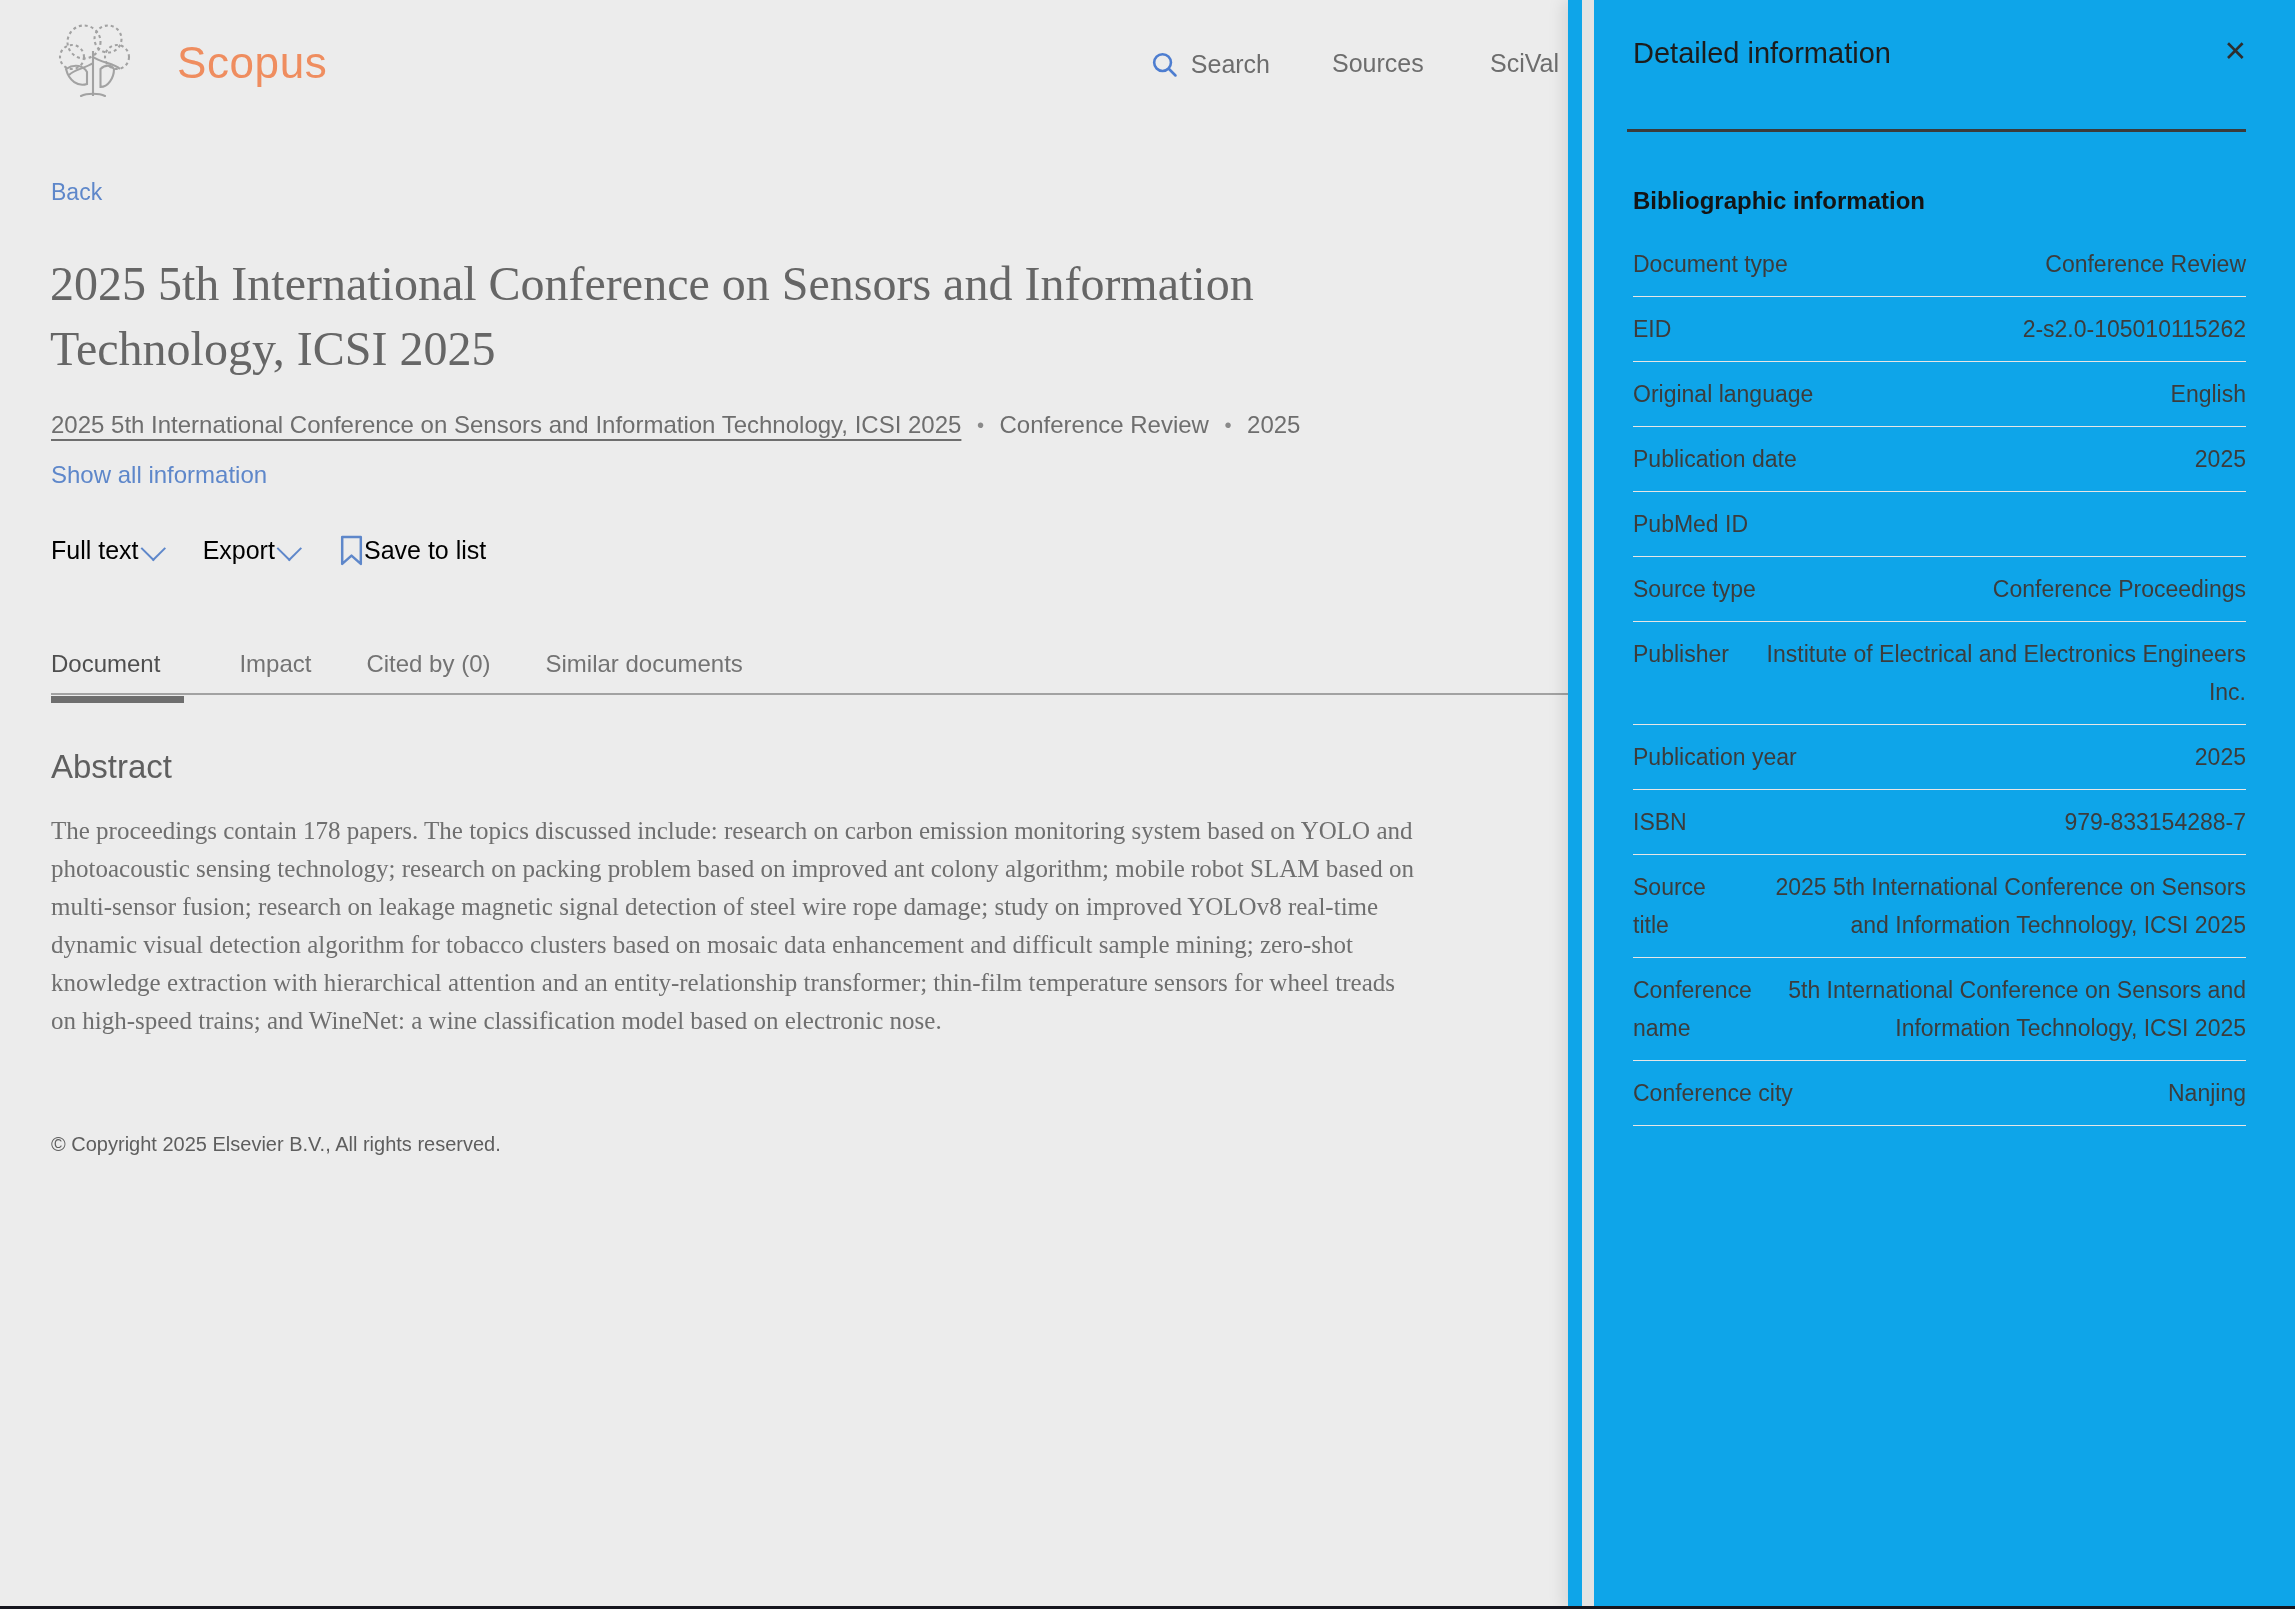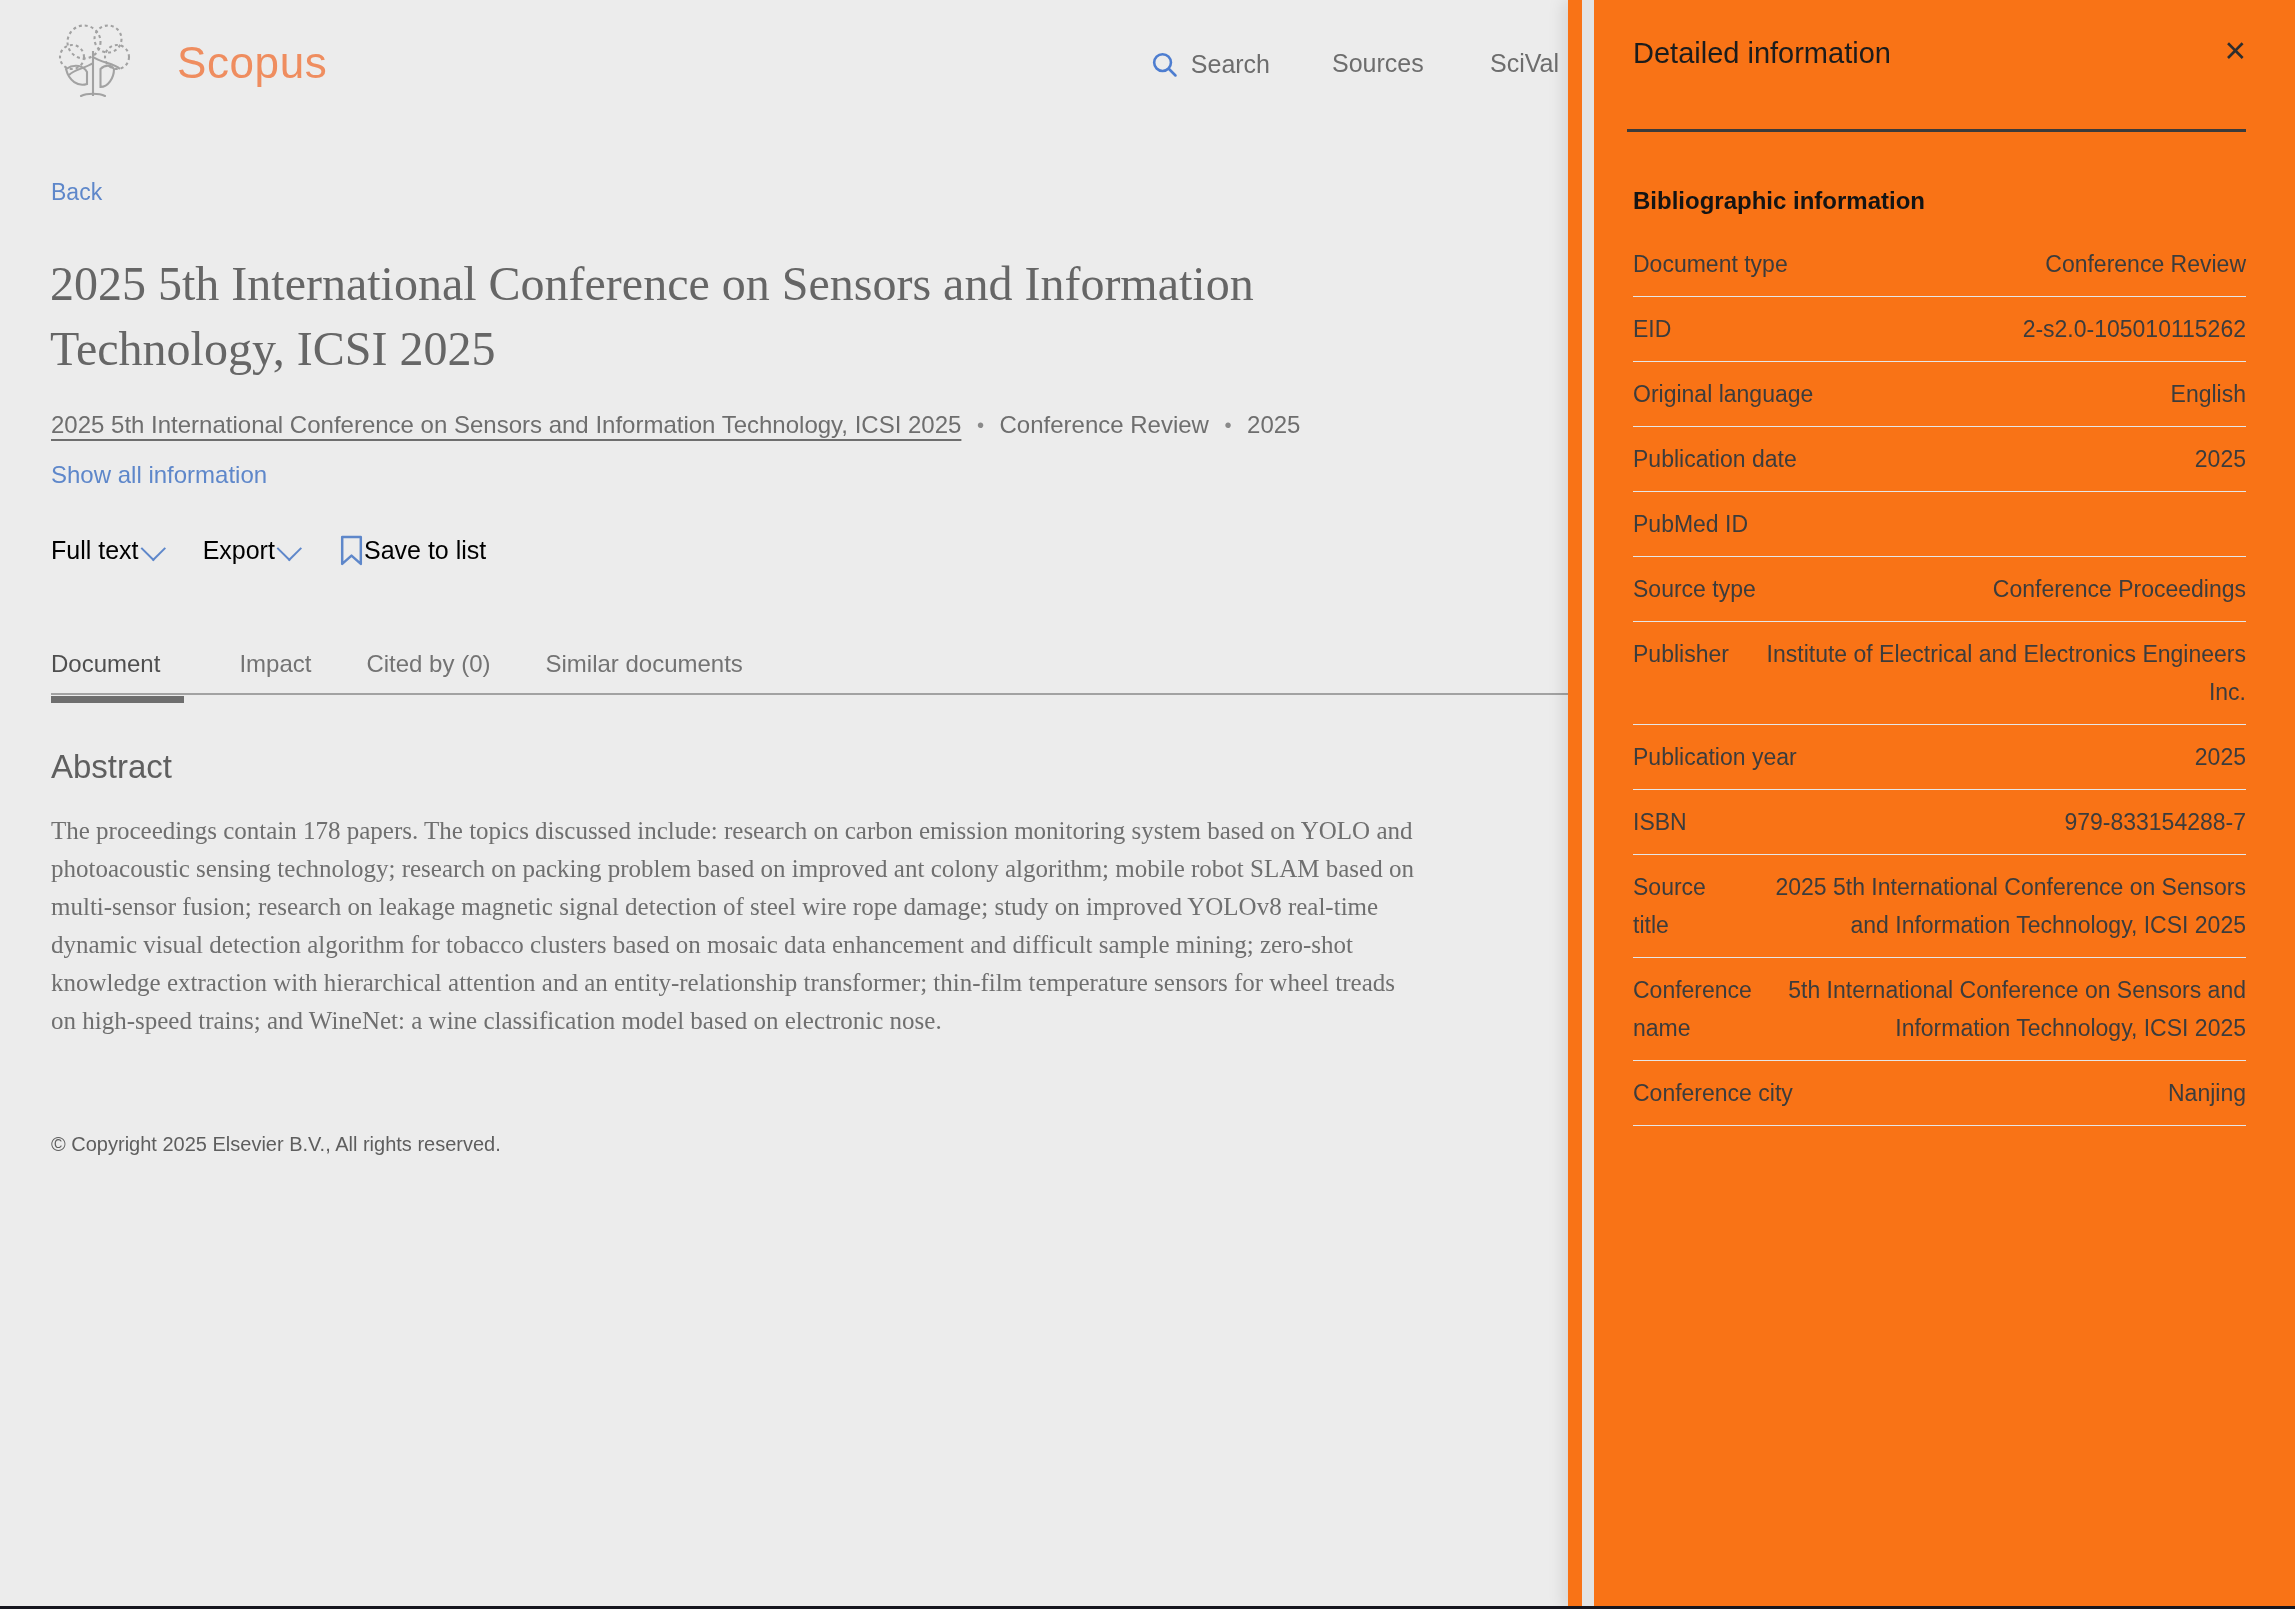--- a/index.html
+++ b/index.html
@@ -37,21 +37,21 @@
   .tab{font-size:24px;color:#737373;padding-bottom:18px;cursor:pointer;white-space:nowrap;}
   .tab.active{color:#4f4f4f;border-bottom:7.2px solid #6e6e6e;padding-right:24px;}
   .tabs-rule{position:absolute;left:51px;top:693px;width:1517px;height:1.8px;background:#a2a2a2;}
   
   .abstract-h{position:absolute;left:51px;top:748px;font-size:33px;font-weight:400;color:#5f5f5f;margin:0;}
   .abstract-p{position:absolute;left:51px;top:812px;width:1363px;margin:0;
     font-family:"Liberation Serif","DejaVu Serif",serif;
     font-size:25px;line-height:38px;color:#6f6f6f;}
   .copyright{position:absolute;left:51px;top:1133px;font-size:20px;color:#5e5e5e;}
   
-  .panel{position:absolute;left:1568px;top:0;width:728px;height:1610px;background:#f97316;
+  .panel{position:absolute;left:1568px;top:0;width:728px;height:1610px;background:#0ea5e9;
     box-shadow:-4.8px 0 15.5px rgba(0,0,0,.10);}
   .panel-scroll-strip{position:absolute;left:14.3px;top:0;width:12px;height:100%;background:#e3e3e3;}
   .panel-inner{position:absolute;left:65px;right:50px;top:0;}
   .panel-title{position:absolute;left:0;top:37px;font-size:29px;color:#1c1c1c;font-weight:400;margin:0;}
   .panel-close{position:absolute;right:0;top:32px;font-size:37px;line-height:37px;color:#2e2e2e;cursor:pointer;font-weight:400;}
   .panel-divider{position:absolute;left:-6px;right:0;top:129px;height:3px;background:#3b3b3b;}
   .bib-heading{position:absolute;left:0;top:187px;font-size:24px;font-weight:700;color:#141414;margin:0;}
   .info-list{position:absolute;left:0;right:0;top:232px;}
   .info-row{display:flex;justify-content:space-between;align-items:flex-start;
     padding:13px 0;border-bottom:1.2px solid #e6e6e6;min-height:38px;}

